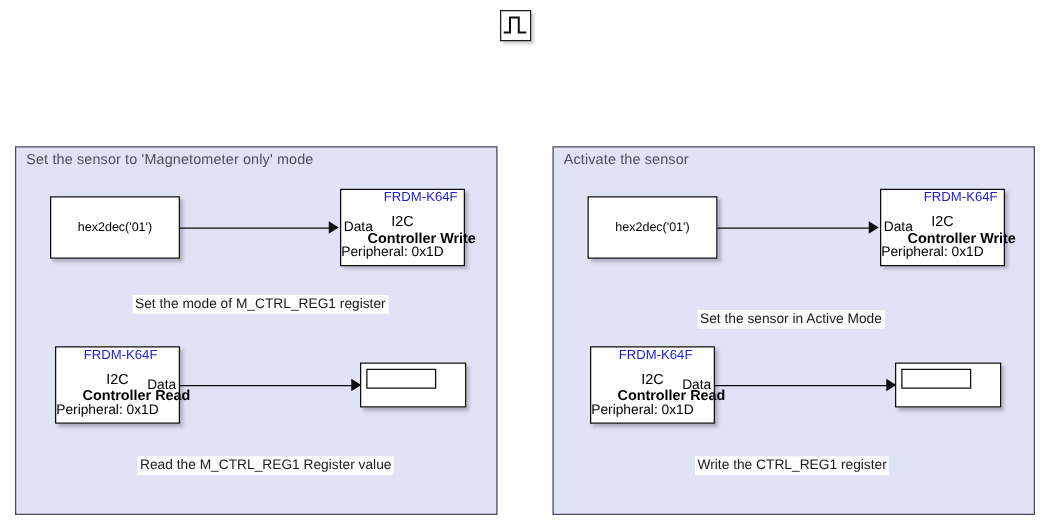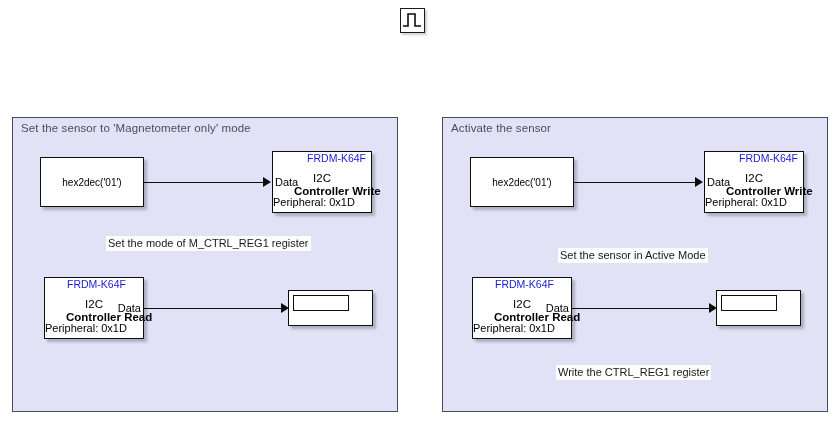--- a/index.html
+++ b/index.html
@@ -214,20 +214,21 @@
     <div class="port-label out">Data</div>
   </div>
 
   <div class="sig-line" style="left:144px; top:308px; width:140px;"></div>
   <div class="arrow-head" style="left:281px; top:303px;"></div>
 
   <div class="display-blk" style="left:288px; top:290px; width:85px; height:36px;">
     <div class="display-inner"></div>
   </div>
 
+  <div class="annot" style="left:110px; top:365px;">Read the M_CTRL_REG1 Register value</div>
 
   <div class="area" style="left:442px; top:117px; width:386px; height:295px;">
 
     <div class="area-title">Activate the sensor</div>
   </div>
 
   <div class="blk" style="left:470px; top:157px; width:104px; height:50px;">
     <div class="const-text">hex2dec('01')</div>
   </div>
 

